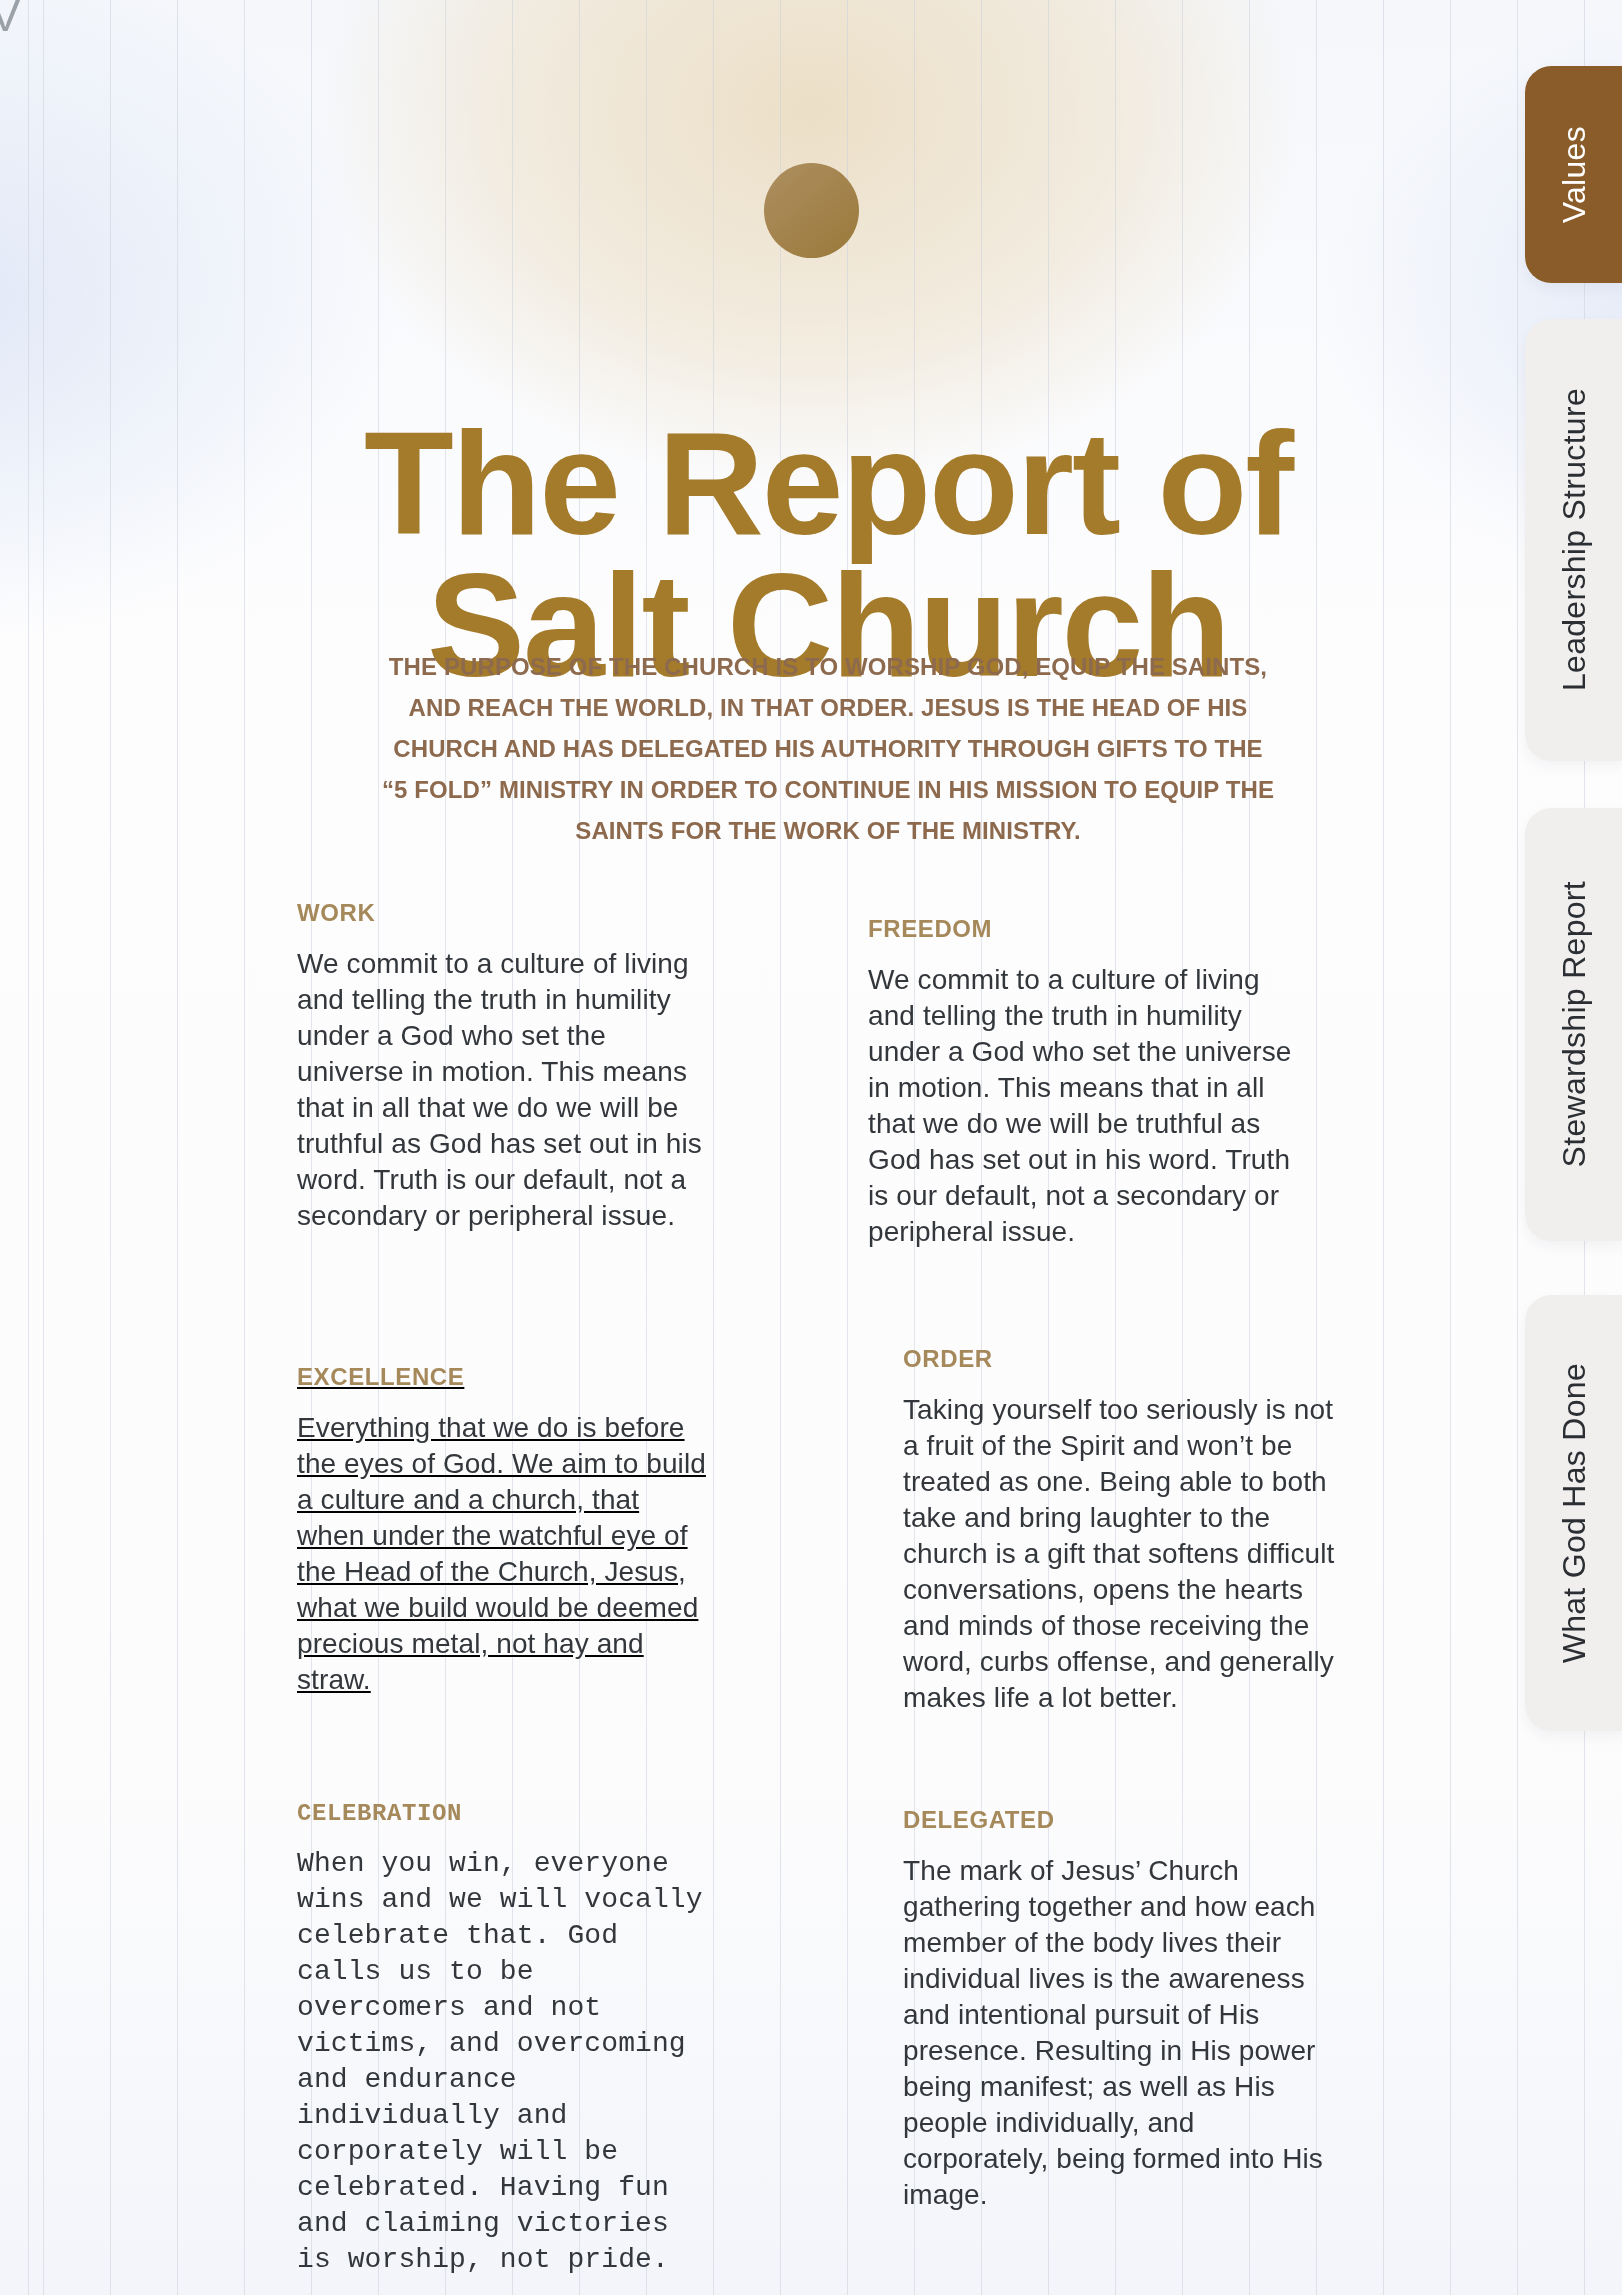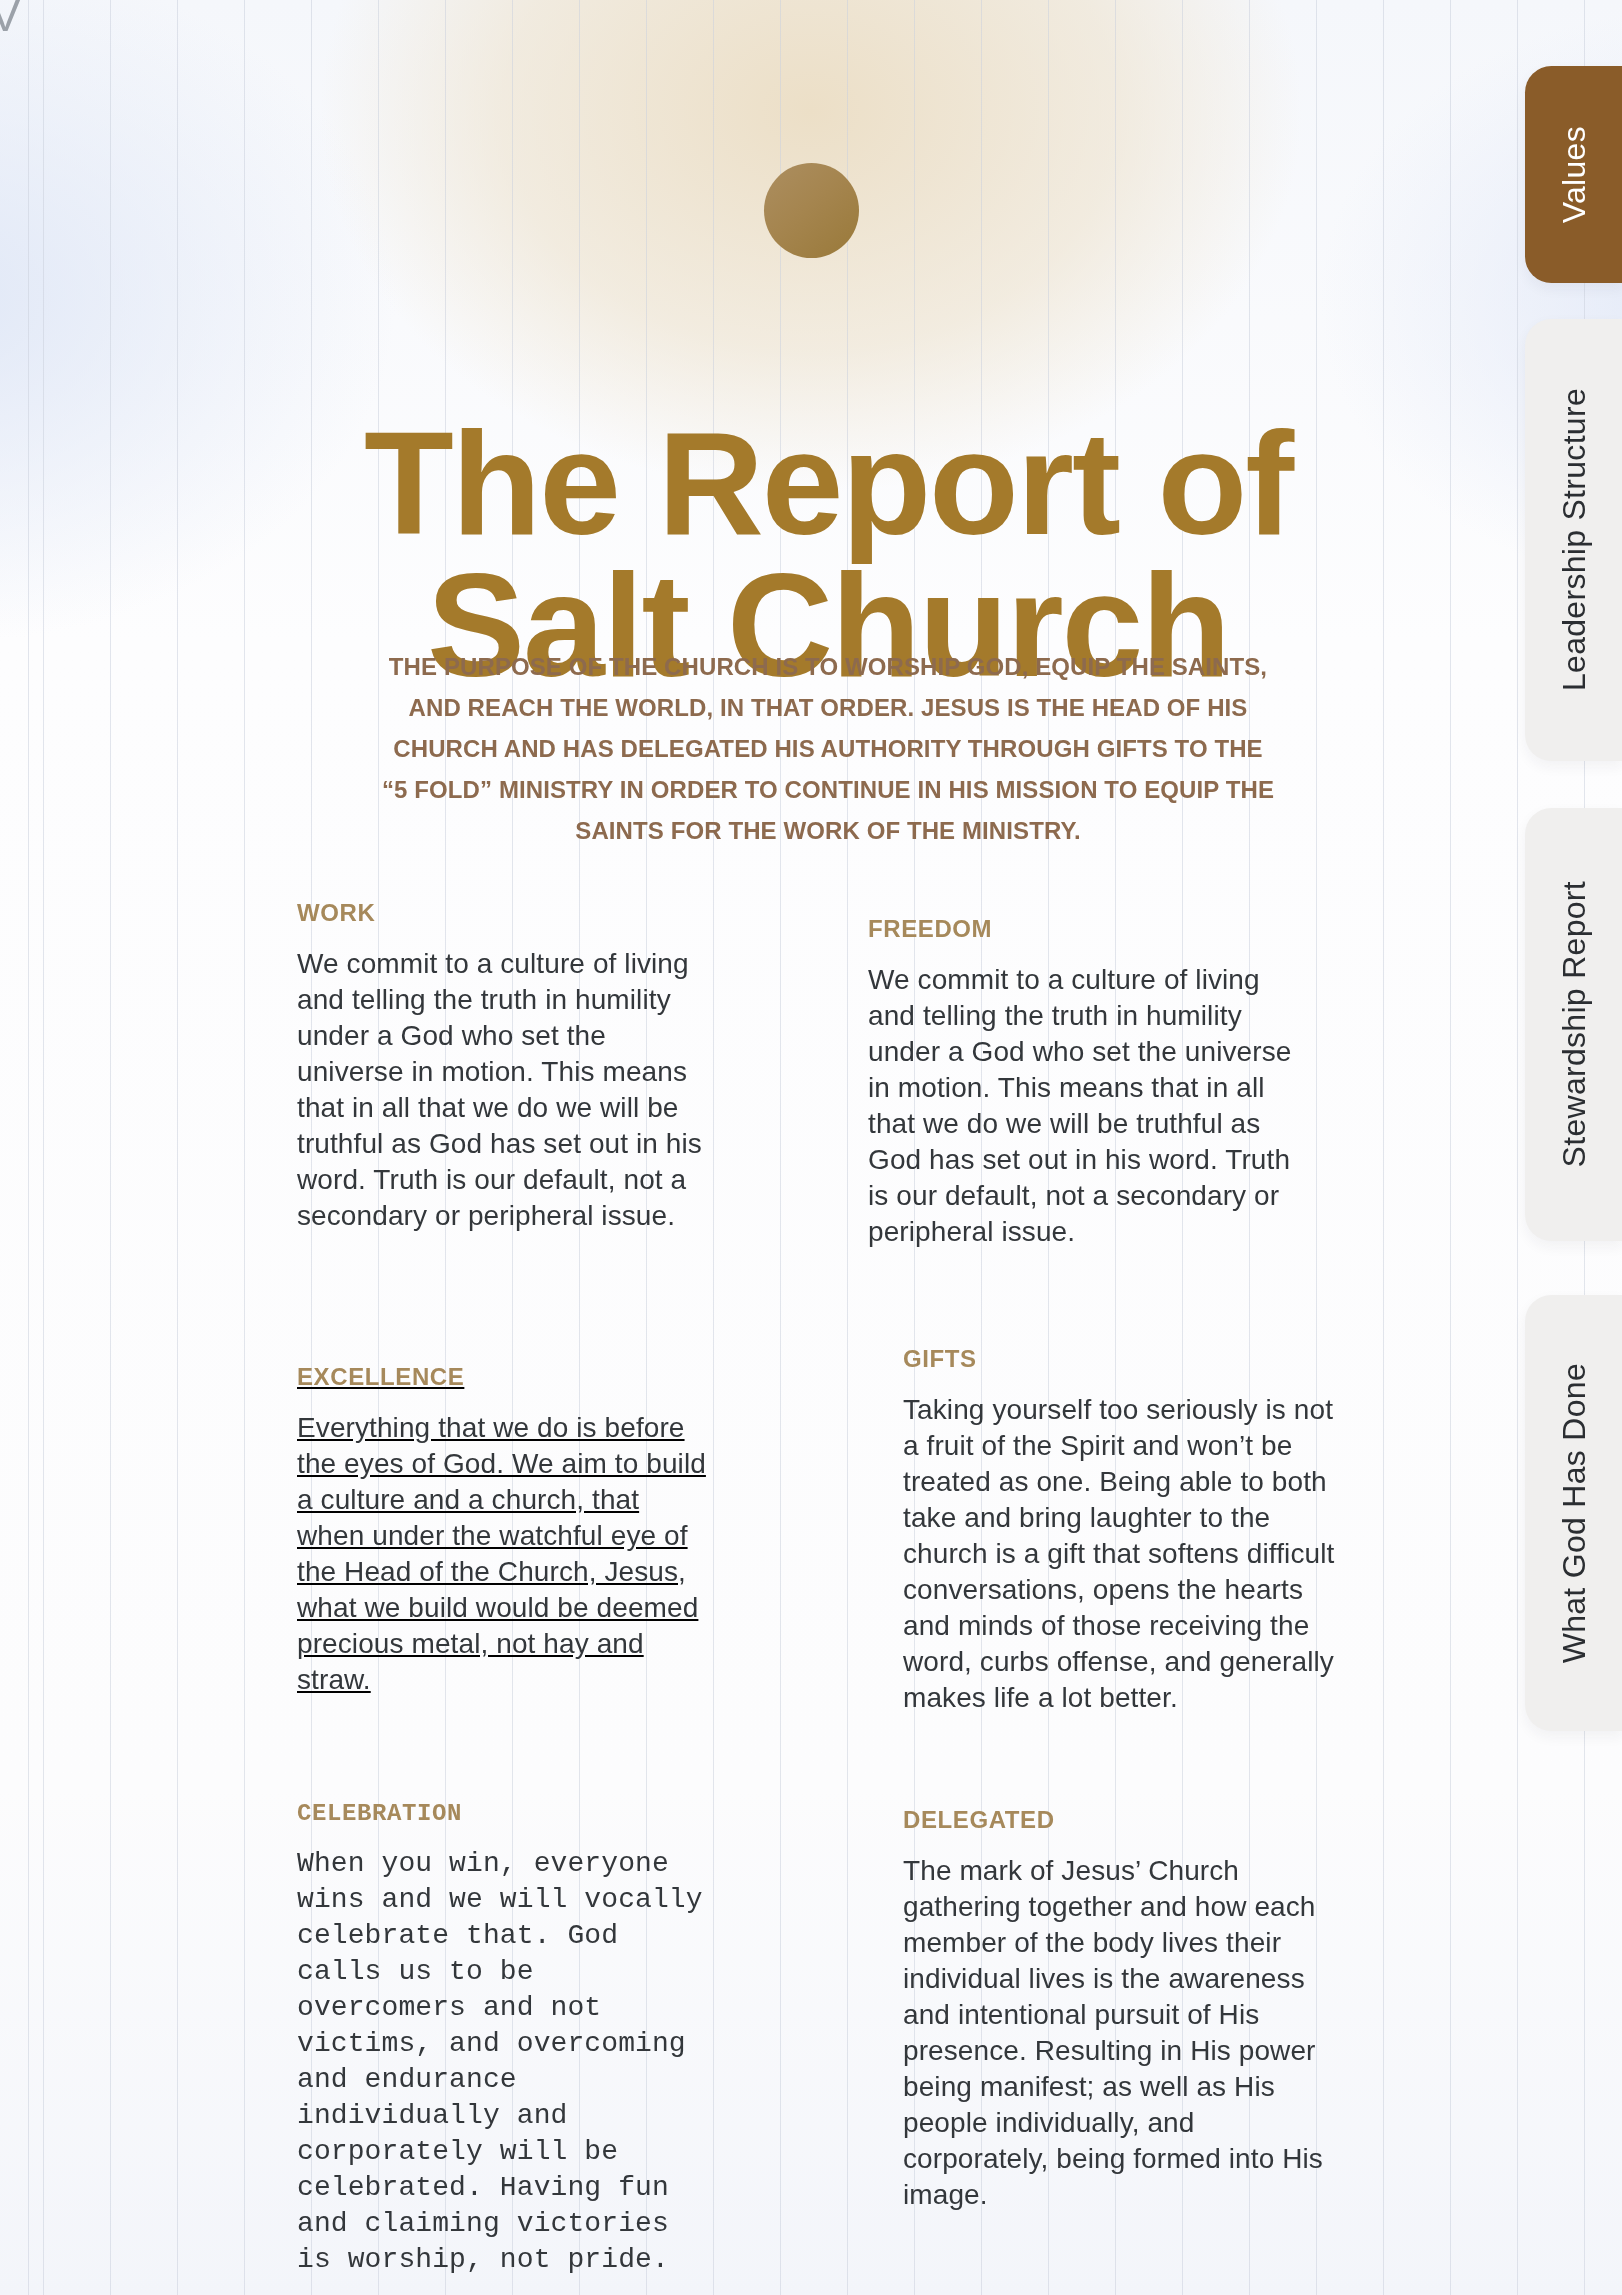--- a/index.html
+++ b/index.html
@@ -155,21 +155,21 @@
     <h2>FREEDOM</h2>
     <p>We commit to a culture of living and telling the truth in humility under a God who set the universe in motion. This means that in all that we do we will be truthful as God has set out in his word. Truth is our default, not a secondary or peripheral issue.</p>
   </section>
 
   <section class="value-section sec-excellence">
     <h2>EXCELLENCE</h2>
     <p>Everything that we do is before the eyes of God. We aim to build a culture and a church, that when under the watchful eye of the Head of the Church, Jesus, what we build would be deemed precious metal, not hay and straw.</p>
   </section>
 
   <section class="value-section sec-humor">
-    <h2>GIFTS</h2>
+    <h2>ORDER</h2>
     <p>Taking yourself too seriously is not a fruit of the Spirit and won’t be treated as one. Being able to both take and bring laughter to the church is a gift that softens difficult conversations, opens the hearts and minds of those receiving the word, curbs offense, and generally makes life a lot better.</p>
   </section>
 
   <section class="value-section sec-celebration">
     <h2>CELEBRATION</h2>
     <p>When you win, everyone wins and we will vocally celebrate that. God calls us to be overcomers and not victims, and overcoming and endurance individually and corporately will be celebrated. Having fun and claiming victories is worship, not pride.</p>
   </section>
 
   <section class="value-section sec-presence">
     <h2>DELEGATED</h2>

